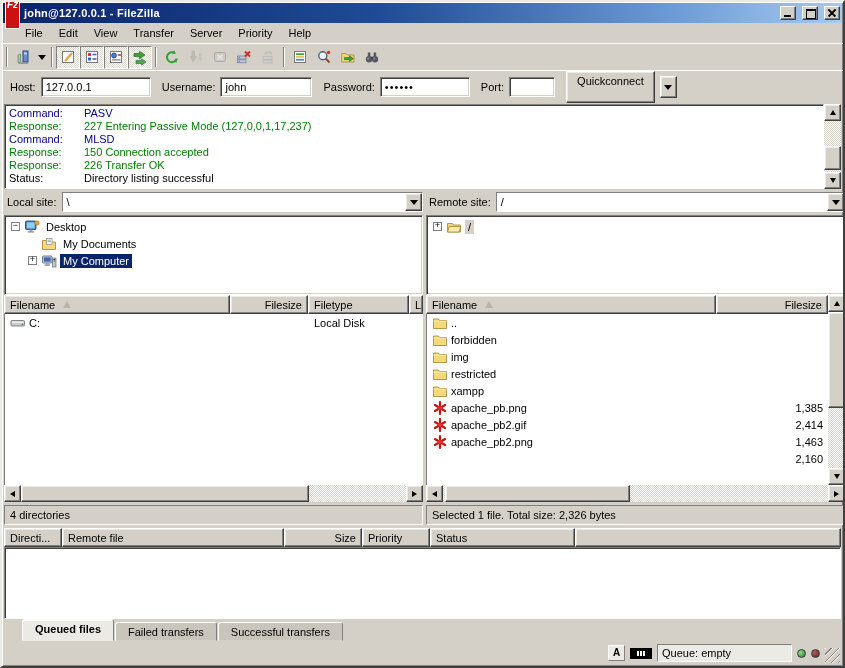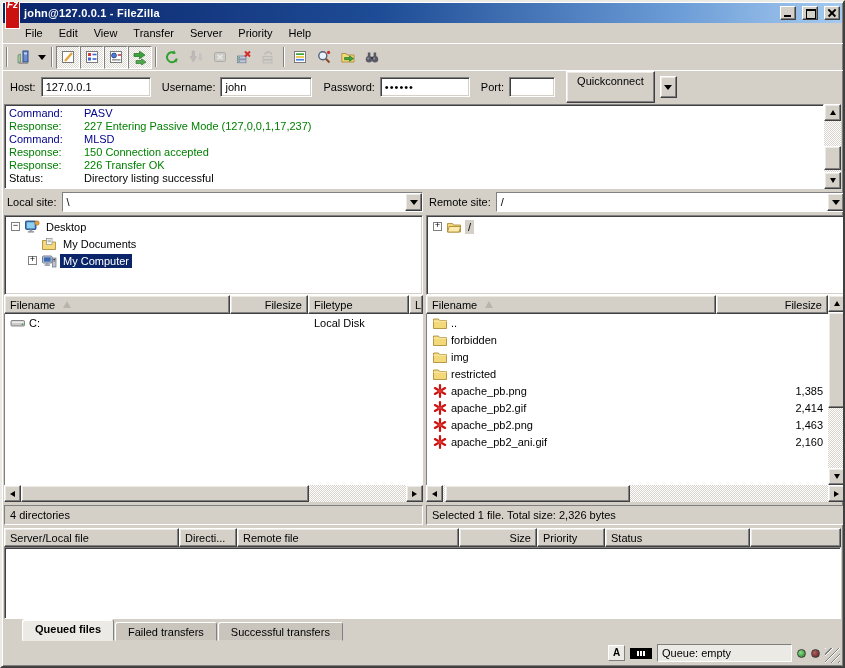--- a/index.html
+++ b/index.html
@@ -521,20 +521,32 @@
                     </svg>
                   </span>
                   <span>restricted</span>
                 </div>
               <div class="fcell rc-size right"></div>
             </div>
             <div class="file-row">
               <div class="fcell rc-name">
                   <span class="file-icon">
                     <svg viewBox="0 0 16 16">
+                      <path d="M1.5 4h5l1 1.5h7v8h-13z" fill="#F4D97B" stroke="#A5832B" stroke-width=".8"></path>
+                      <path d="M1.5 6.2h13" stroke="#FCEBAE"></path>
+                    </svg>
+                  </span>
+                  <span>xampp</span>
+                </div>
+              <div class="fcell rc-size right"></div>
+            </div>
+            <div class="file-row">
+              <div class="fcell rc-name">
+                  <span class="file-icon">
+                    <svg viewBox="0 0 16 16">
                       <g fill="#CC1111">
                         <rect x="6.9" y="1" width="2.2" height="14" rx="1.1"></rect>
                         <rect x="6.9" y="1" width="2.2" height="14" rx="1.1" transform="rotate(60 8 8)"></rect>
                         <rect x="6.9" y="1" width="2.2" height="14" rx="1.1" transform="rotate(-60 8 8)"></rect>
                       </g>
                       <circle cx="8" cy="8" r="2" fill="#E23333"></circle>
                     </svg>
                   </span>
                   <span>apache_pb.png</span>
                 </div>
@@ -566,33 +578,20 @@
                         <rect x="6.9" y="1" width="2.2" height="14" rx="1.1" transform="rotate(-60 8 8)"></rect>
                       </g>
                       <circle cx="8" cy="8" r="2" fill="#E23333"></circle>
                     </svg>
                   </span>
                   <span>apache_pb2.png</span>
                 </div>
               <div class="fcell rc-size right">1,463</div>
             </div>
             <div class="file-row">
-              <div class="fcell rc-name">
-                  <span class="file-icon">
-                    <svg viewBox="0 0 16 16">
-                      <g fill="#CC1111">
-                        <rect x="6.9" y="1" width="2.2" height="14" rx="1.1"></rect>
-                        <rect x="6.9" y="1" width="2.2" height="14" rx="1.1" transform="rotate(60 8 8)"></rect>
-                        <rect x="6.9" y="1" width="2.2" height="14" rx="1.1" transform="rotate(-60 8 8)"></rect>
-                      </g>
-                      <circle cx="8" cy="8" r="2" fill="#E23333"></circle>
-                    </svg>
-                  </span>
-                  <span>apache_pb2_ani.gif</span>
-                </div>
               <div class="fcell rc-size right">2,160</div>
             </div>
           </div>
         </div>
         <div class="vscroll">
           <div class="sb-btn raised">
               <span class="arr up"></span>
             </div>
           <div class="vtrack">
               <div class="sb-thumb raised" style="top:0; height:96px;"></div>
@@ -612,21 +611,20 @@
         <div class="sb-btn raised">
             <span class="arr right"></span>
           </div>
       </div>
       <div class="panel-status">Selected 1 file. Total size: 2,326 bytes</div>
     </div>
   </div>
 
   <div class="queue">
     <div class="q-header">
-      <div class="hcell raised qc1">Server/Local file</div>
       <div class="hcell raised qc2">Directi...</div>
       <div class="hcell raised qc3">Remote file</div>
       <div class="hcell raised qc4 right">Size</div>
       <div class="hcell raised qc5">Priority</div>
       <div class="hcell raised qc6">Status</div>
       <div class="hcell raised qc7"></div>
     </div>
     <div class="q-body"></div>
   </div>
 

